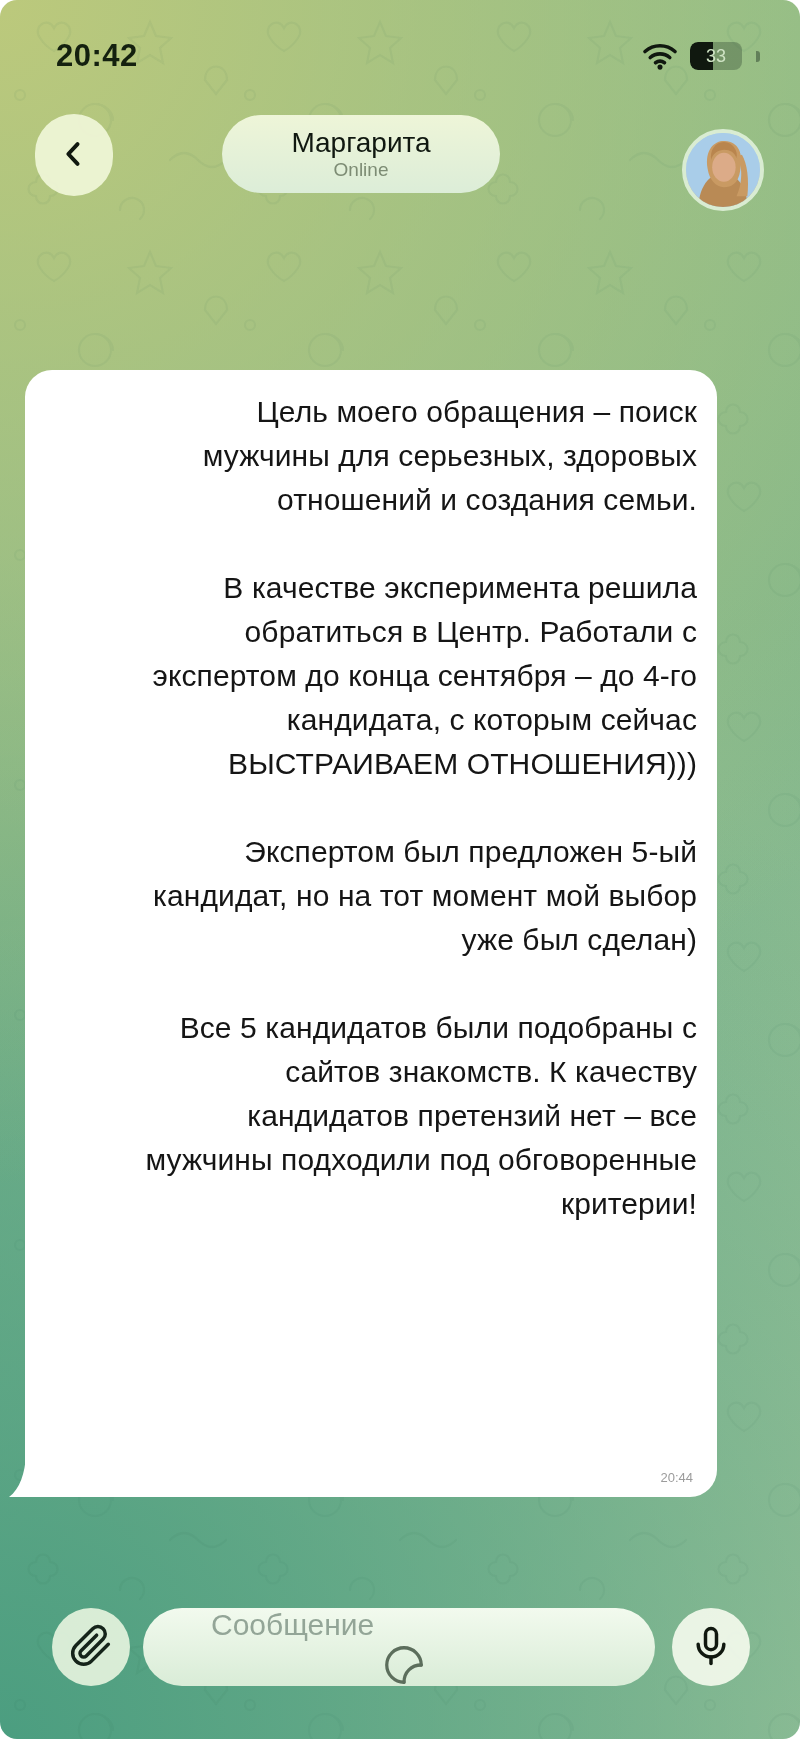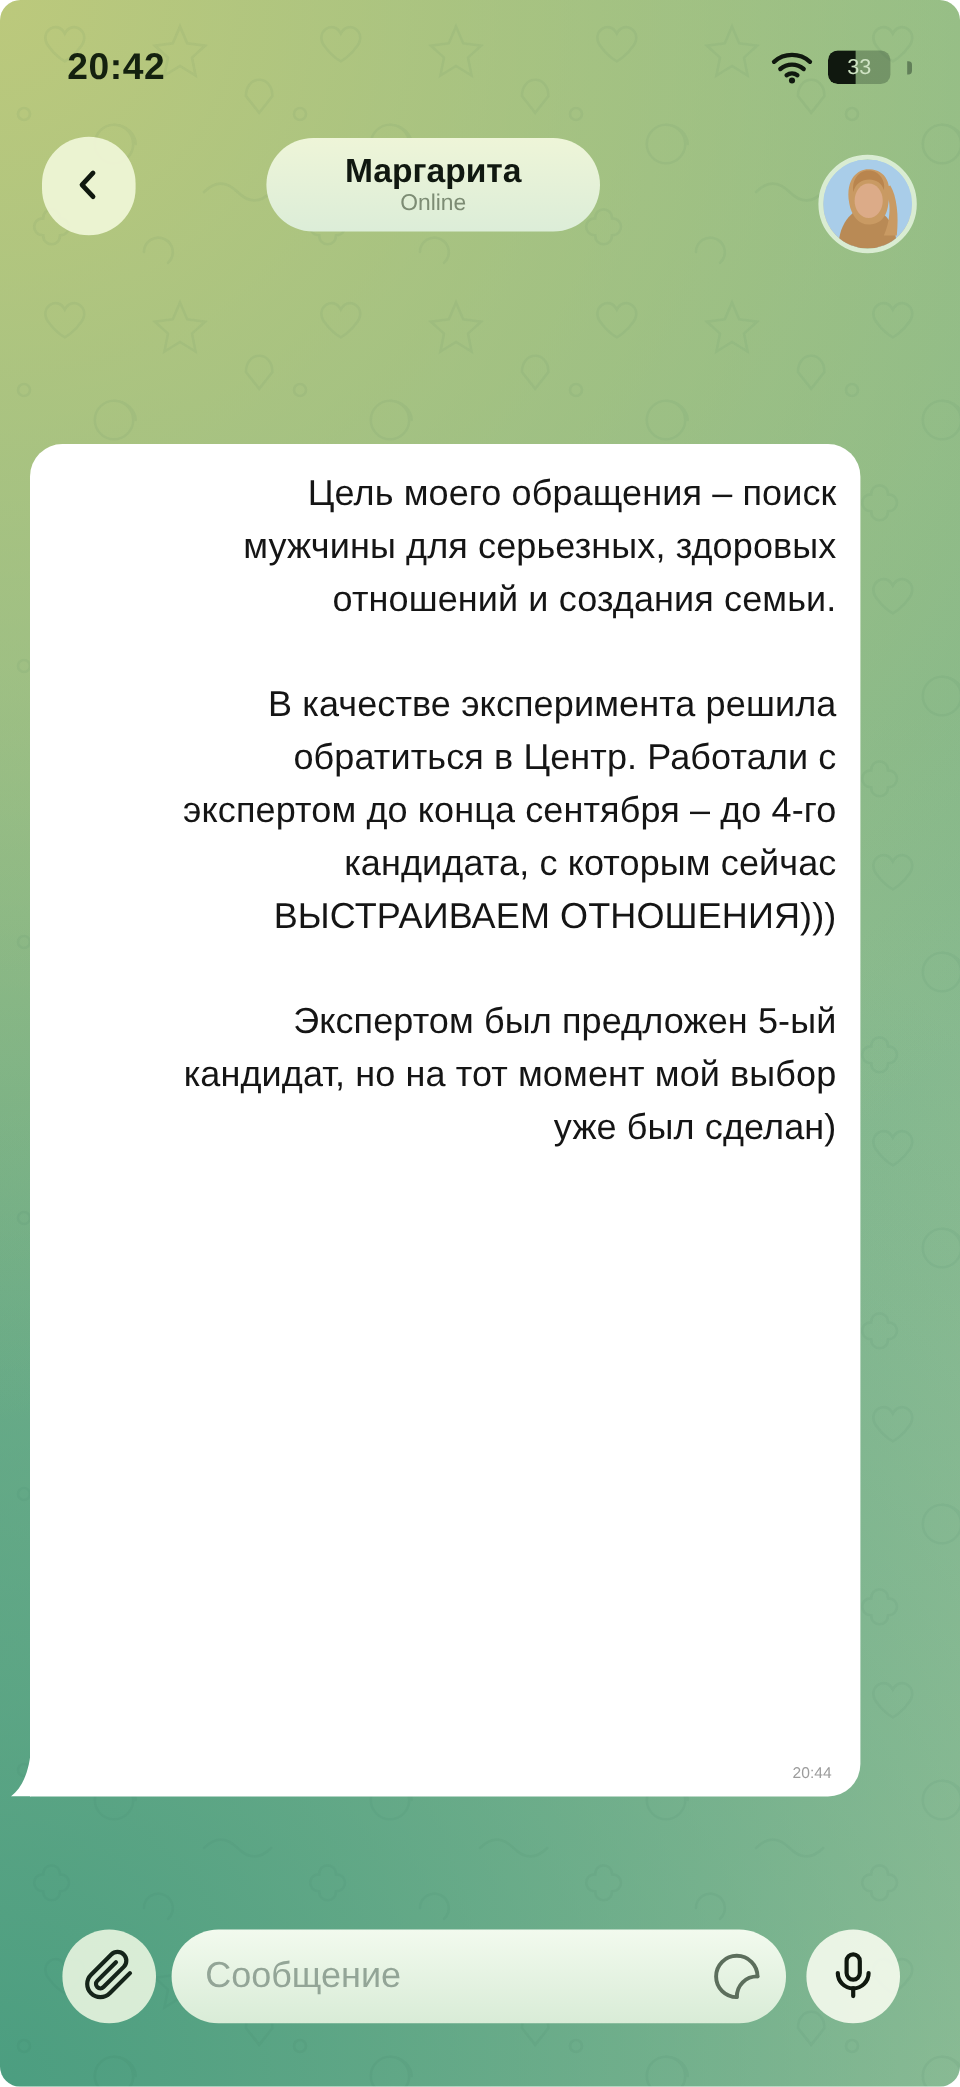--- a/index.html
+++ b/index.html
@@ -33,21 +33,21 @@
   .back-button{
     position:absolute; left:35px; top:114px; width:78px; height:82px; border:none;
     border-radius:40px; background:rgba(240,246,216,.92); cursor:pointer;
     display:flex; align-items:center; justify-content:center;
   }
   .title-pill{
     position:absolute; left:222px; top:115px; width:278px; height:78px; border-radius:39px;
     background:linear-gradient(180deg,#eef5d8 0%,#dcedd8 100%);
     display:flex; flex-direction:column; align-items:center; justify-content:center;
   }
-  .chat-title{ font-size:28px; font-weight:bold; color:#101810; line-height:1.15; }
+  .chat-title{ font-size:28px; font-weight:normal; color:#101810; line-height:1.15; }
   .chat-status{ font-size:19px; color:#7d8c74; line-height:1.2; }
   .avatar{
     position:absolute; left:682px; top:129px; width:82px; height:82px; border-radius:50%;
     border:4px solid #d9ecd2; overflow:hidden; cursor:pointer;
     background:linear-gradient(180deg,#a9cde9 0%,#bfd3e2 45%,#d9c39b 75%,#b9945f 100%);
   }
   .avatar svg{ display:block; width:100%; height:100%; }
 
   
   .bubble{
@@ -69,21 +69,21 @@
   .round-btn{
     position:absolute; top:0; width:78px; height:78px; border:none; border-radius:50%;
     background:rgba(227,242,221,.93); cursor:pointer;
     display:flex; align-items:center; justify-content:center;
   }
   .attach-button{ left:52px; }
   .mic-button{ left:672px; background:rgba(240,248,234,.95); }
   .input-pill{
     position:absolute; left:143px; top:0; width:512px; height:78px; border-radius:39px;
     background:linear-gradient(180deg,#f2faee 0%,#d9ecd7 100%);
-    display:flex; align-items:center; padding:0 18px 0 28px;
+    display:flex; align-items:center; padding:0 18px 0 28px;flex-direction:column;
   }
   .message-input{
     flex:1; border:none; outline:none; background:transparent;
     font-family:"Liberation Sans","DejaVu Sans",sans-serif;
     font-size:30px; color:#2a3a2c; min-width:0;
   }
   .message-input::placeholder{ color:#93a597; opacity:1; }
   .sticker-button{ border:none; background:transparent; cursor:pointer; width:46px; height:46px; padding:0; }
 </style>
 </head>
@@ -162,20 +162,25 @@
 мужчины для серьезных, здоровых
 отношений и создания семьи.</p>
     <p>В качестве эксперимента решила
 обратиться в Центр. Работали с
 экспертом до конца сентября – до 4-го
 кандидата, с которым сейчас
 ВЫСТРАИВАЕМ ОТНОШЕНИЯ)))</p>
     <p>Экспертом был предложен 5-ый
 кандидат, но на тот момент мой выбор
 уже был сделан)</p>
+    <p>Все 5 кандидатов были подобраны с
+сайтов знакомств. К качеству
+кандидатов претензий нет – все
+мужчины подходили под обговоренные
+критерии!</p>
     <span class="bubble-time">20:44</span>
     <svg class="bubble-tail" viewBox="0 0 17 42" preserveAspectRatio="none">
       <path d="M17 0 C16 18 11 34 0 42 L17 42 Z" fill="#ffffff"></path>
     </svg>
   </div>
 
   <div class="composer">
     <button class="round-btn attach-button">
       <span>
         <svg width="44" height="44" viewBox="0 0 24 24">

